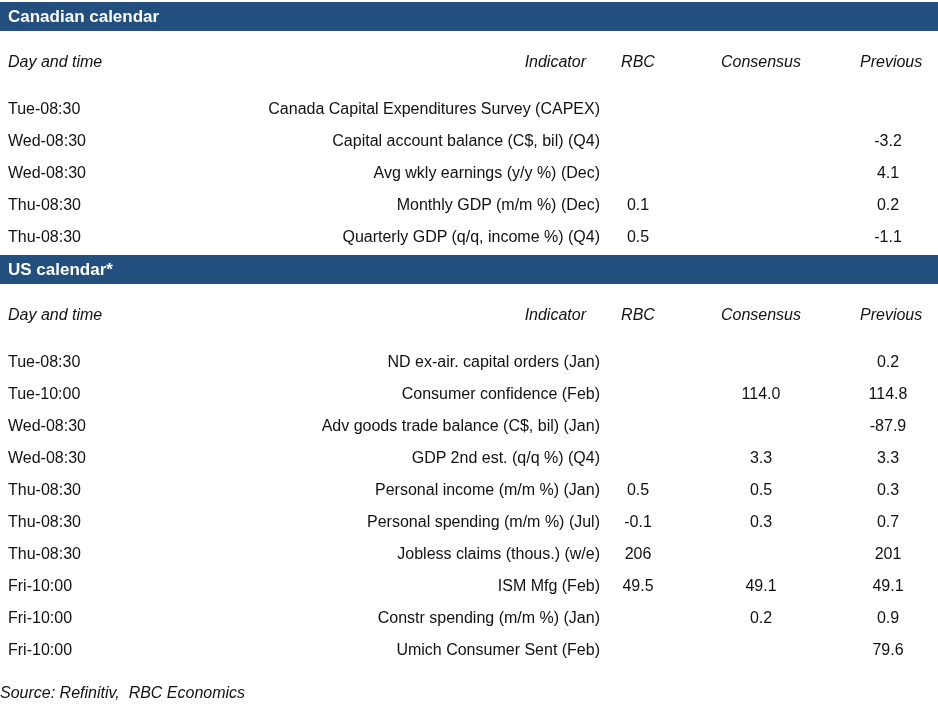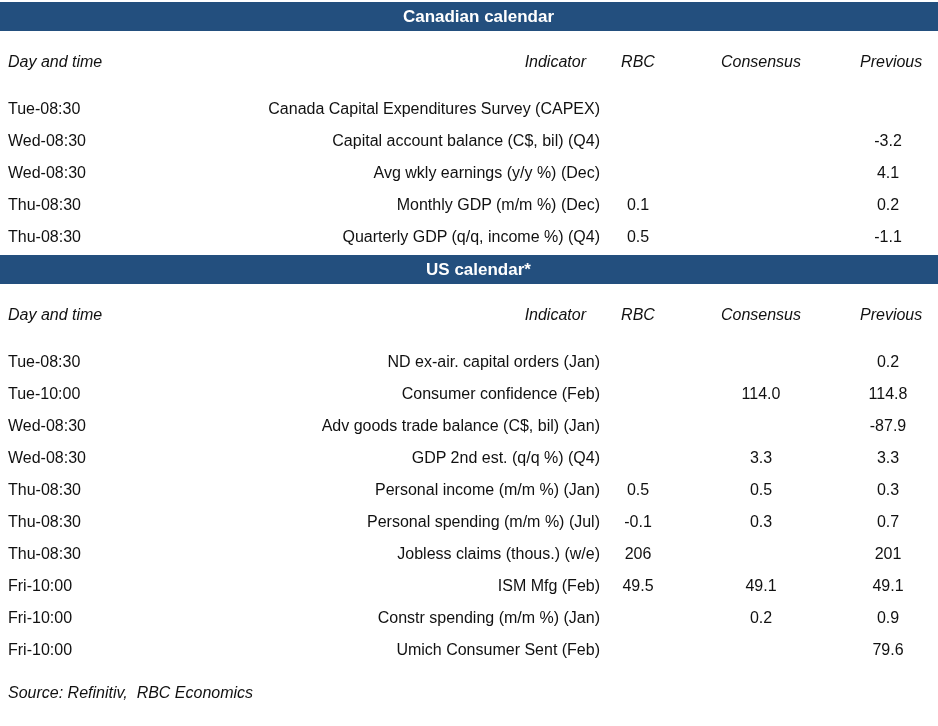--- a/index.html
+++ b/index.html
@@ -21,23 +21,22 @@
   }
   section.cal-table + section.cal-table {
   }
   .title-bar {
     background: var(--bar, #234F7E);
     color: var(--bar-text, #ffffff);
     font-weight: bold;
     font-size: 17px;
     height: 29px;
     line-height: 29px;
-    padding-left: 19px;
+    padding-left: 8px;
     box-sizing: border-box;
-    text-align: center;
   }
   table {
     border-collapse: collapse;
     table-layout: fixed;
     width: 930px;
   }
   col.c0 { width: 185px; }
   col.c1 { width: 415px; }
   col.c2 { width: 76px; }
   col.c3 { width: 170px; }
@@ -57,21 +56,20 @@
     padding: 0;
     vertical-align: middle;
     white-space: nowrap;
     overflow: hidden;
   }
   th.c0, td.c0 { text-align: left; padding-left: 8px; }
   th.c1, td.c1 { text-align: right; }
   th.c2, td.c2, th.c3, td.c3, th.c4, td.c4 { text-align: center; }
   .source-line {
     margin-top: 18px;
-    padding-left: 8px;
     font-style: italic;
     font-size: 16px;
     white-space: pre;
   }
 </style>
 </head>
 <body style="color: rgb(17, 17, 17);">
 
 <div class="page">
 

